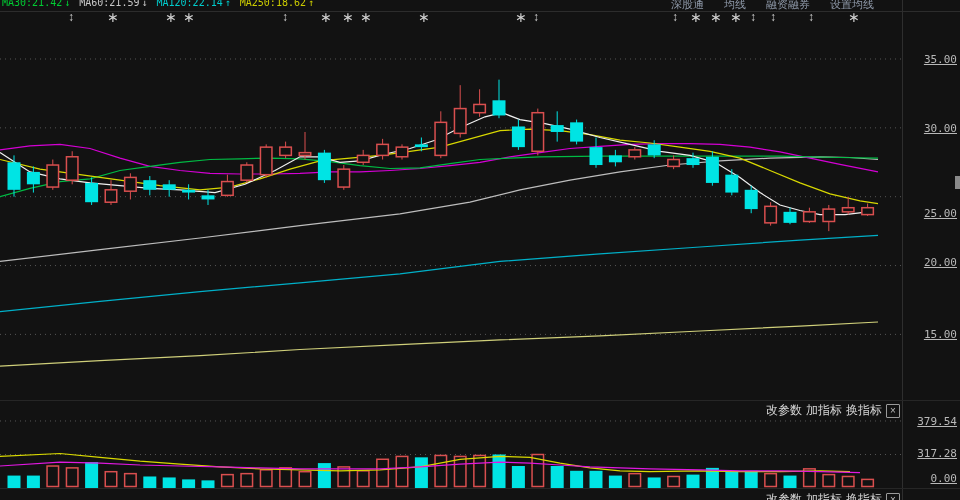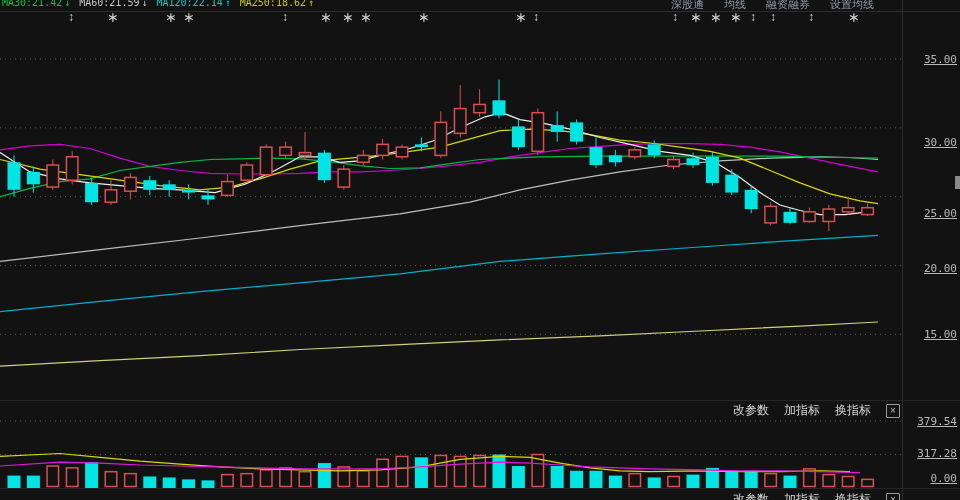--- a/index.html
+++ b/index.html
@@ -22,21 +22,21 @@
   .marker-row span{position:absolute;top:0;color:#cfcfcf;font-size:12px;line-height:13px;}
 
   
   .axis-label{position:absolute;right:3px;width:60px;text-align:right;
               font-size:11px;color:#b8b8b8;text-decoration:underline;}
   
   .vline{position:absolute;top:0;width:1px;height:500px;background:#2e2e2e;}
   .hline{position:absolute;left:0;width:960px;height:1px;background:#262626;}
 
   
-  .ind-toolbar{position:absolute;display:flex;align-items:center;gap:15px;
+  .ind-toolbar{position:absolute;display:flex;align-items:center;gap:4px;
                font-size:12px;color:#d6d6d6;}
   .ind-toolbar .tb-btn{cursor:default;}
   .close-box{width:12px;height:12px;border:1px solid #9a9a9a;color:#bbb;font-size:10px;
              line-height:11px;text-align:center;border-radius:1px;}
 
   .scroll-thumb{position:absolute;left:955px;top:176px;width:5px;height:13px;background:#8a8a8a;}
   svg{position:absolute;left:0;top:0;}
 </style>
 </head>
 <body>
@@ -242,23 +242,23 @@
     </div>
     <div class="top-menu">
       <span>深股通</span>
       <span>均线</span>
       <span>融资融券</span>
       <span>设置均线</span>
     </div>
   </div>
 
   <div class="axis-label mono" style="top:53px">35.00</div>
-  <div class="axis-label mono" style="top:136px">30.00</div>
+  <div class="axis-label mono" style="top:122px">30.00</div>
   <div class="axis-label mono" style="top:207px">25.00</div>
-  <div class="axis-label mono" style="top:262px">20.00</div>
+  <div class="axis-label mono" style="top:256px">20.00</div>
   <div class="axis-label mono" style="top:328px">15.00</div>
 
   <div class="axis-label mono" style="top:415px">379.54</div>
   <div class="axis-label mono" style="top:447px">317.28</div>
   <div class="axis-label mono" style="top:472px">0.00</div>
 
   <div class="vline" style="left:902px"></div>
   <div class="hline" style="top:400px"></div>
   <div class="hline" style="top:488px"></div>
   <div class="scroll-thumb"></div>

